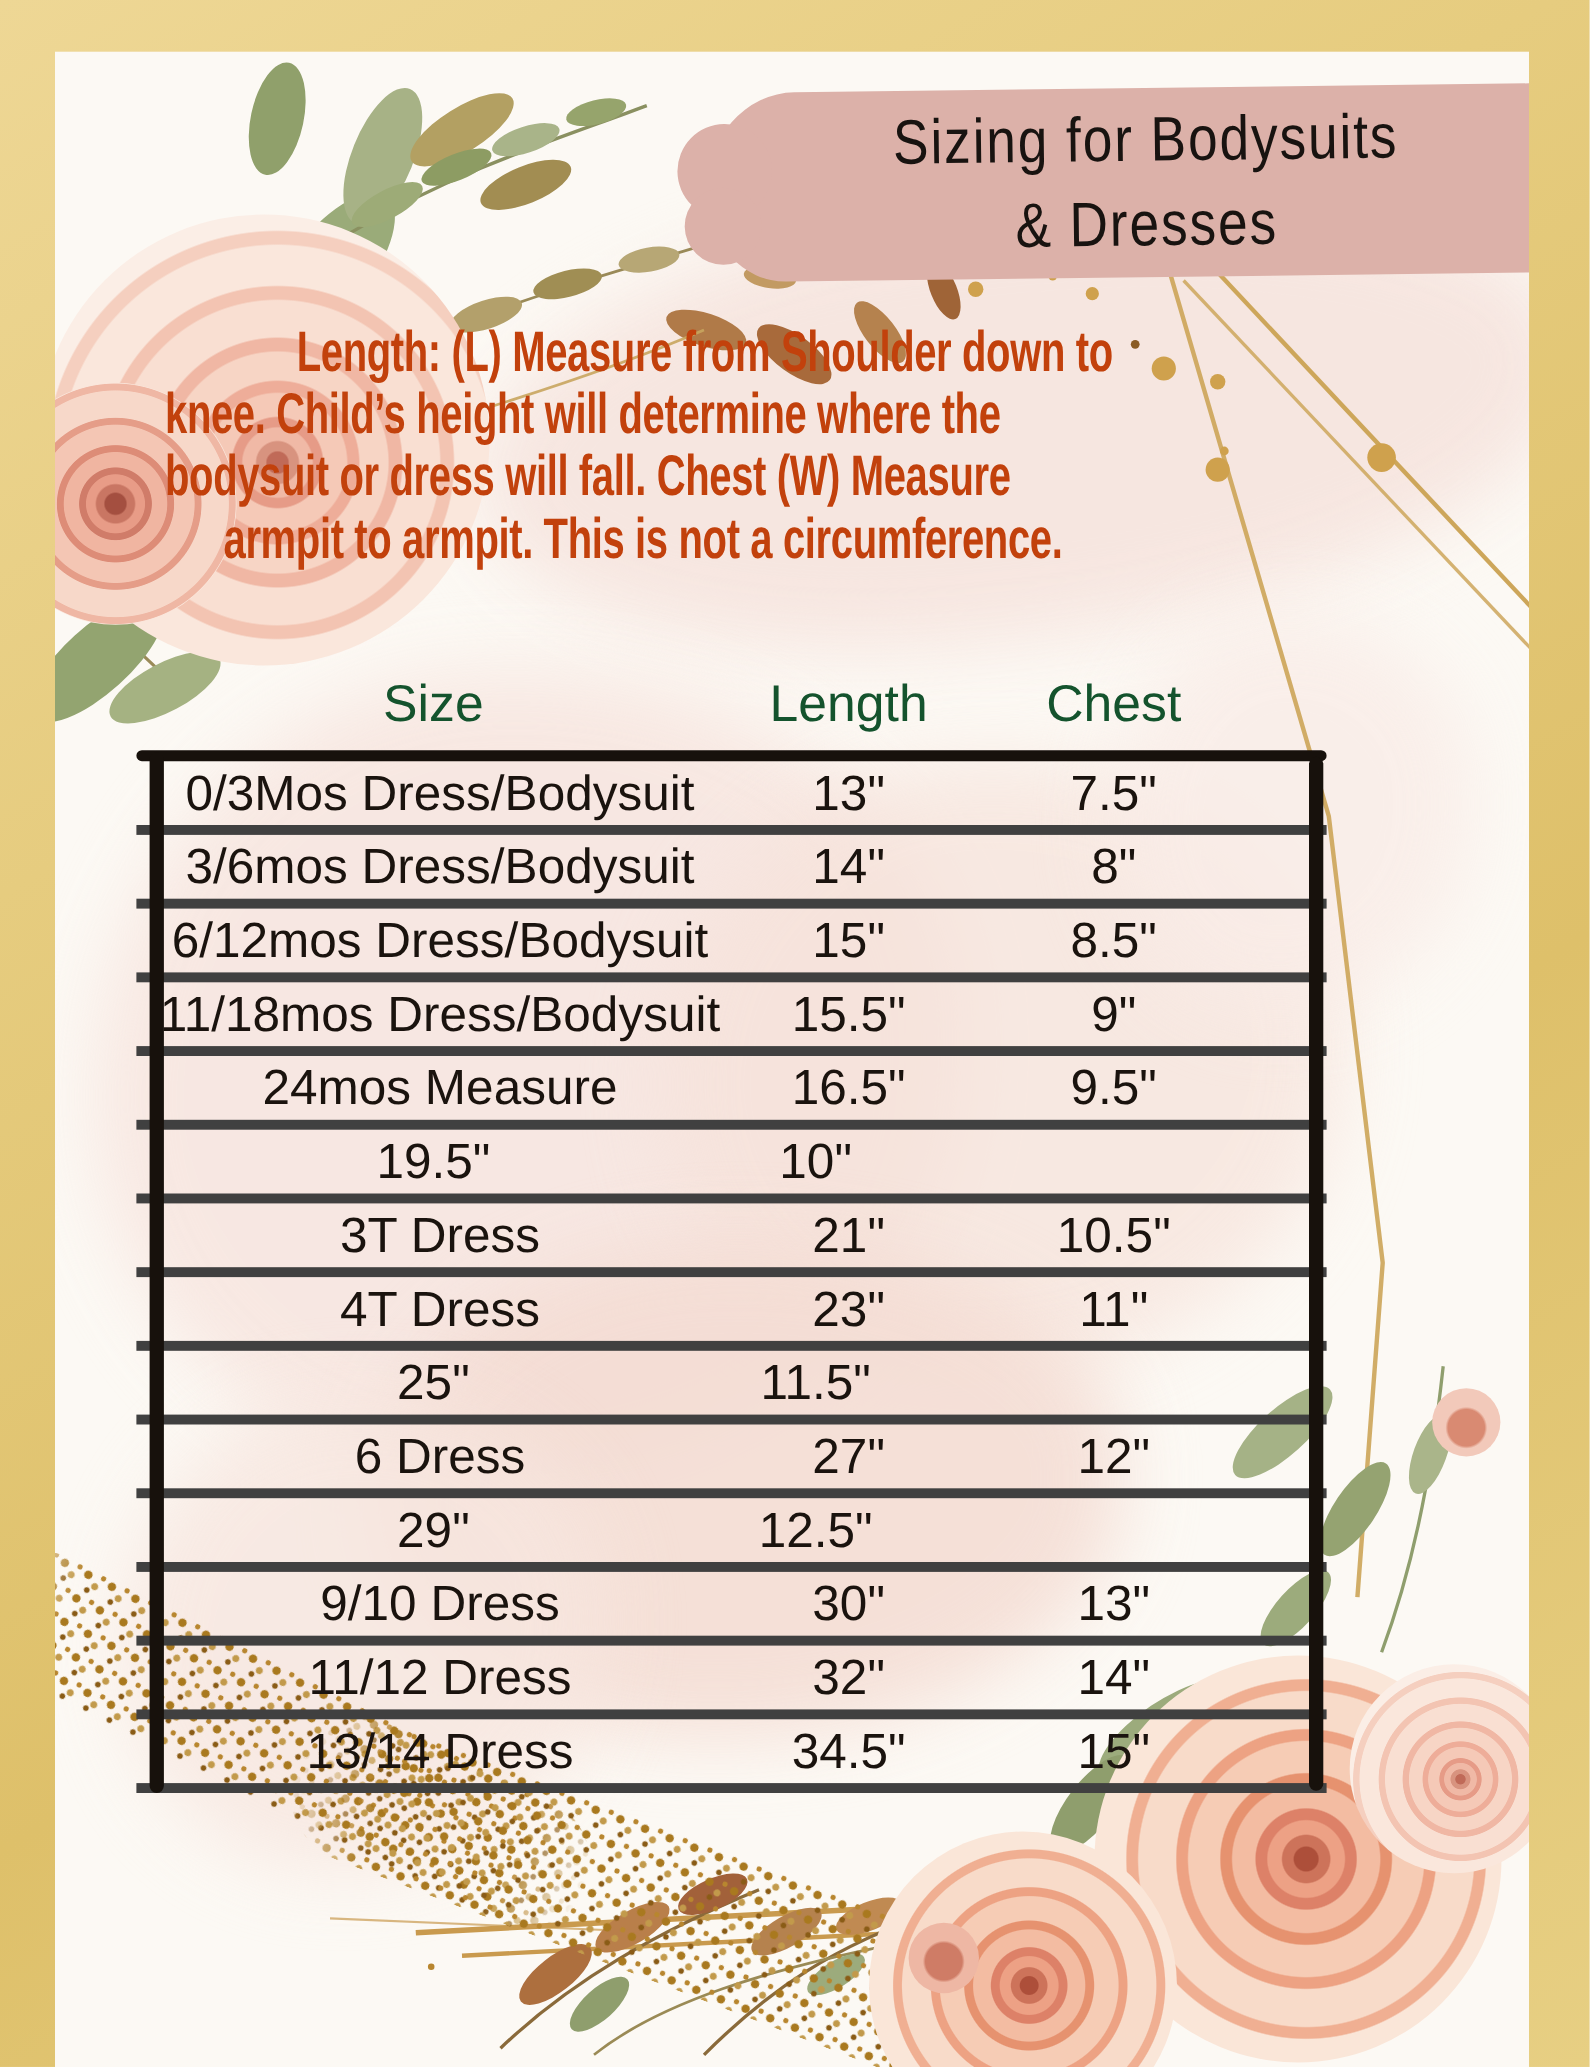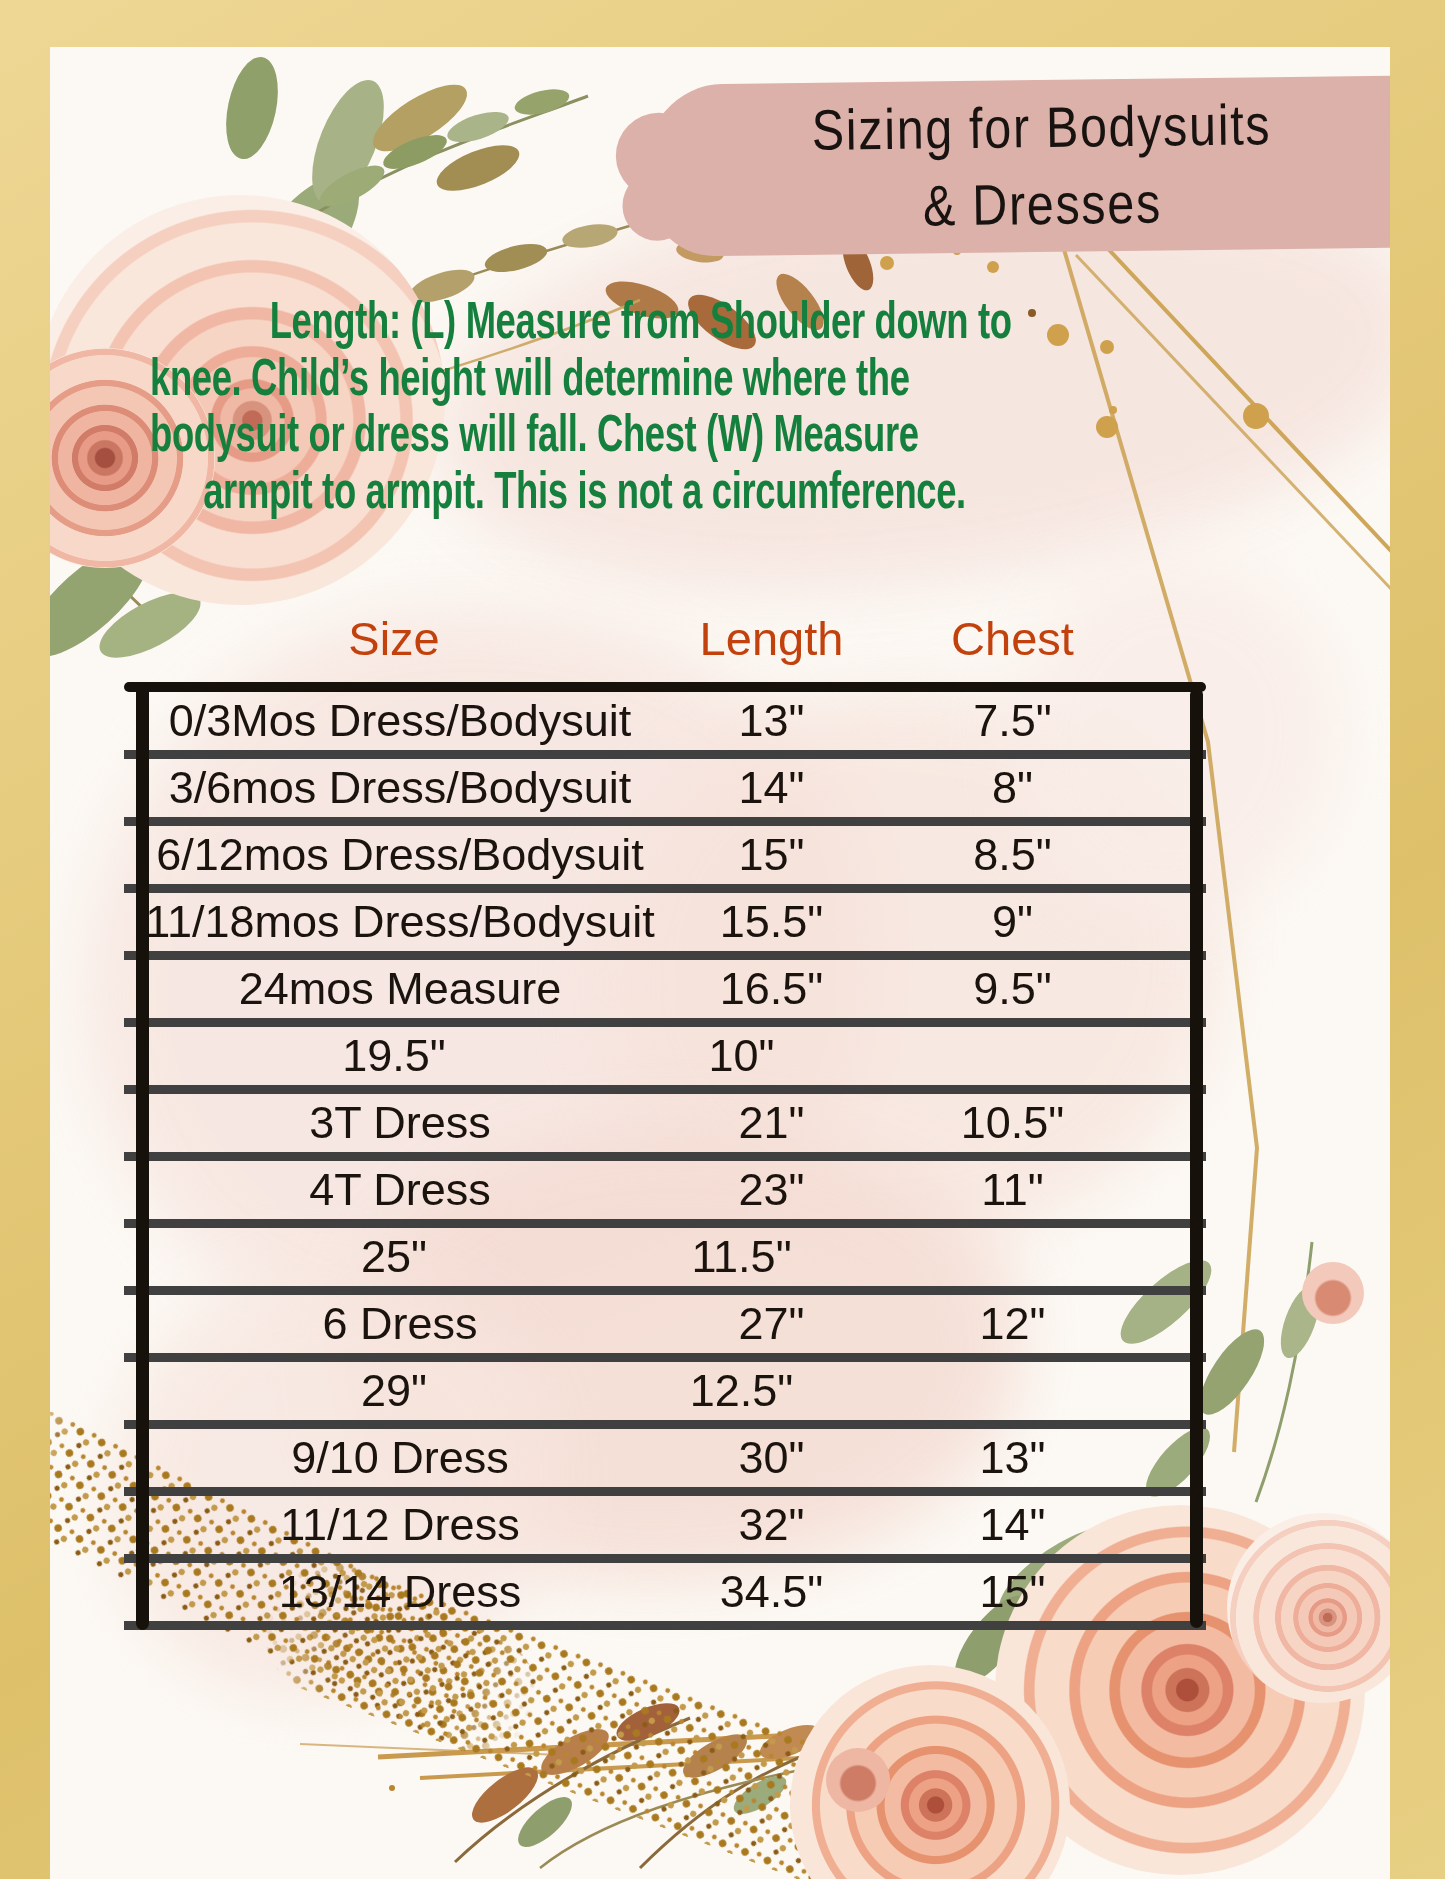--- a/index.html
+++ b/index.html
@@ -54,28 +54,28 @@
   
   .banner{position:absolute;left:642px;top:80px;width:800px;height:172px;background:#dcb1a9;
     transform:rotate(-0.7deg);border-radius:85px 0 0 75px/95px 0 0 85px;}
   .banner::before{content:"";position:absolute;left:-26px;top:28px;width:86px;height:86px;border-radius:50%;background:#dcb1a9;}
   .banner::after{content:"";position:absolute;left:-20px;bottom:16px;width:70px;height:70px;border-radius:50%;background:#dcb1a9;}
   .title{position:absolute;inset:0;display:flex;flex-direction:column;justify-content:center;align-items:center;
     transform:scaleX(.85);color:#181310;}
   .title .tl{font-size:57px;font-weight:400;letter-spacing:2px;line-height:77px;white-space:nowrap;}
 
   
-  .intro{position:absolute;left:150px;top:292px;color:#15803d;font-weight:700;font-size:52px;line-height:56.5px;}
+  .intro{position:absolute;left:150px;top:292px;color:#c2410c;font-weight:700;font-size:52px;line-height:56.5px;}
   .intro .ln{display:block;white-space:nowrap;transform:scaleX(.70);transform-origin:0 50%;letter-spacing:-.5px;}
   .ln1{padding-left:171px;}
   .ln4{padding-left:76px;}
 
   
   .thead{position:absolute;left:124px;top:590px;width:1082px;height:76px;display:grid;
-    grid-template-columns:540px 215px 1fr;align-items:end;font-size:47px;color:#c2410c;}
+    grid-template-columns:540px 215px 1fr;align-items:end;font-size:47px;color:#14532d;}
   .thead .h{text-align:center;white-space:nowrap;}
   .h-chest{padding-right:60px;}
   .table{position:absolute;left:124px;top:682px;width:1082px;}
   .t-top{height:10px;background:#17110c;border-radius:6px;}
   .trow{display:grid;grid-template-columns:540px 215px 1fr;height:58px;border-bottom:9px solid #404040;
     align-items:center;font-size:45px;color:#1a130e;}
   .cell{text-align:center;white-space:nowrap;}
   .c-size{padding-left:12px;}
   .c-chest{padding-right:60px;}
   .t-left{position:absolute;left:136px;top:684px;width:13px;height:946px;background:#17110c;border-radius:7px;}

